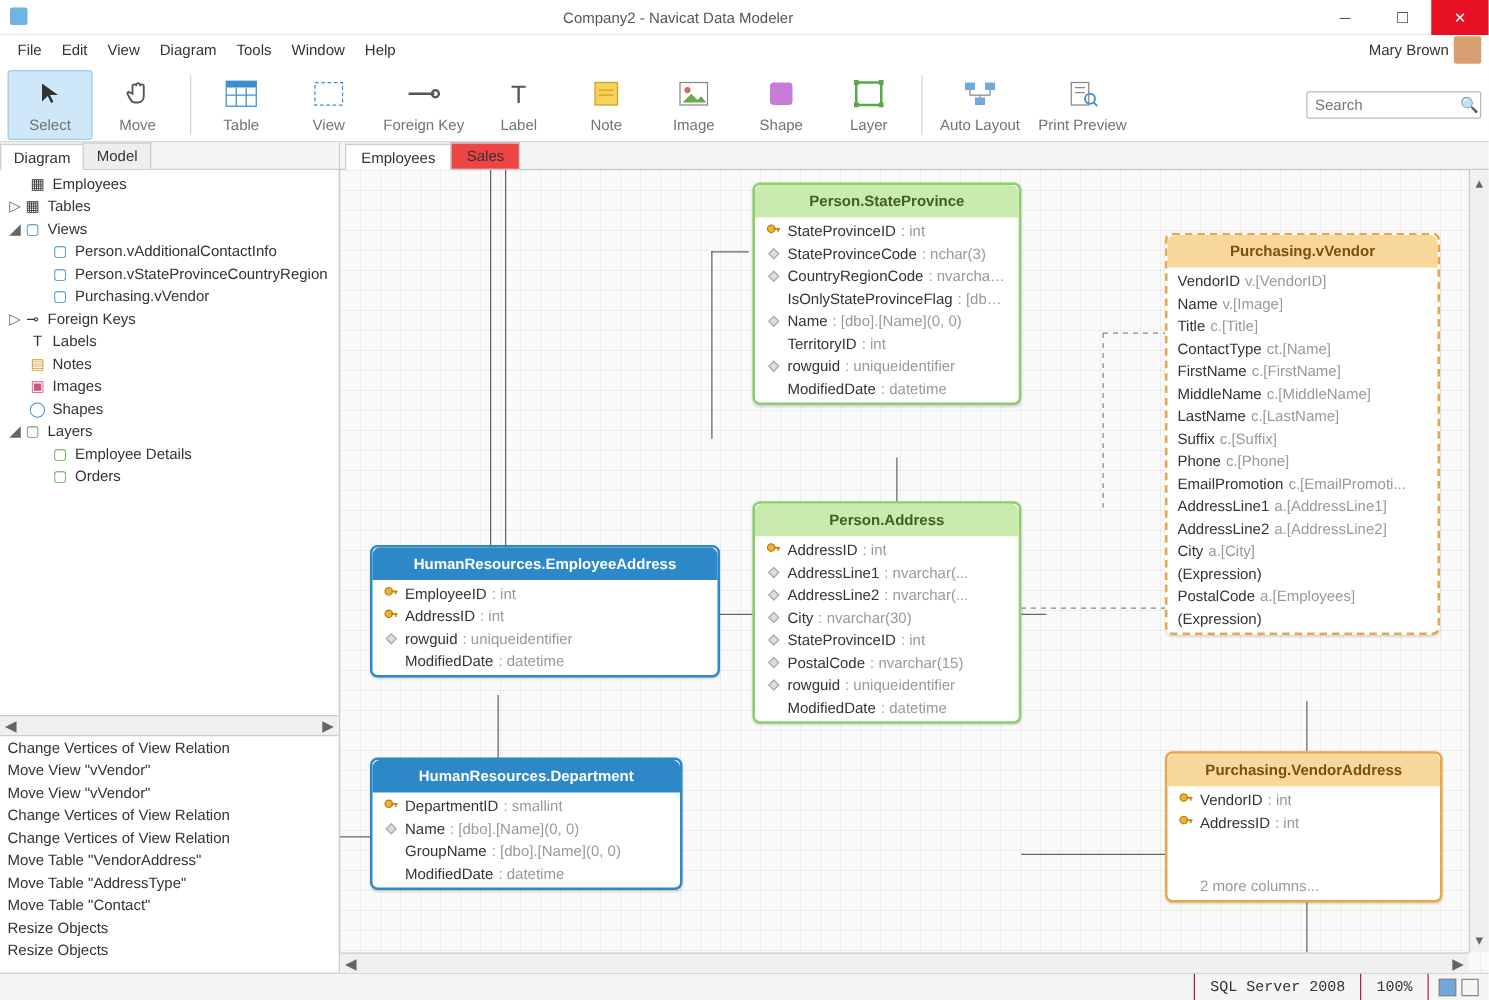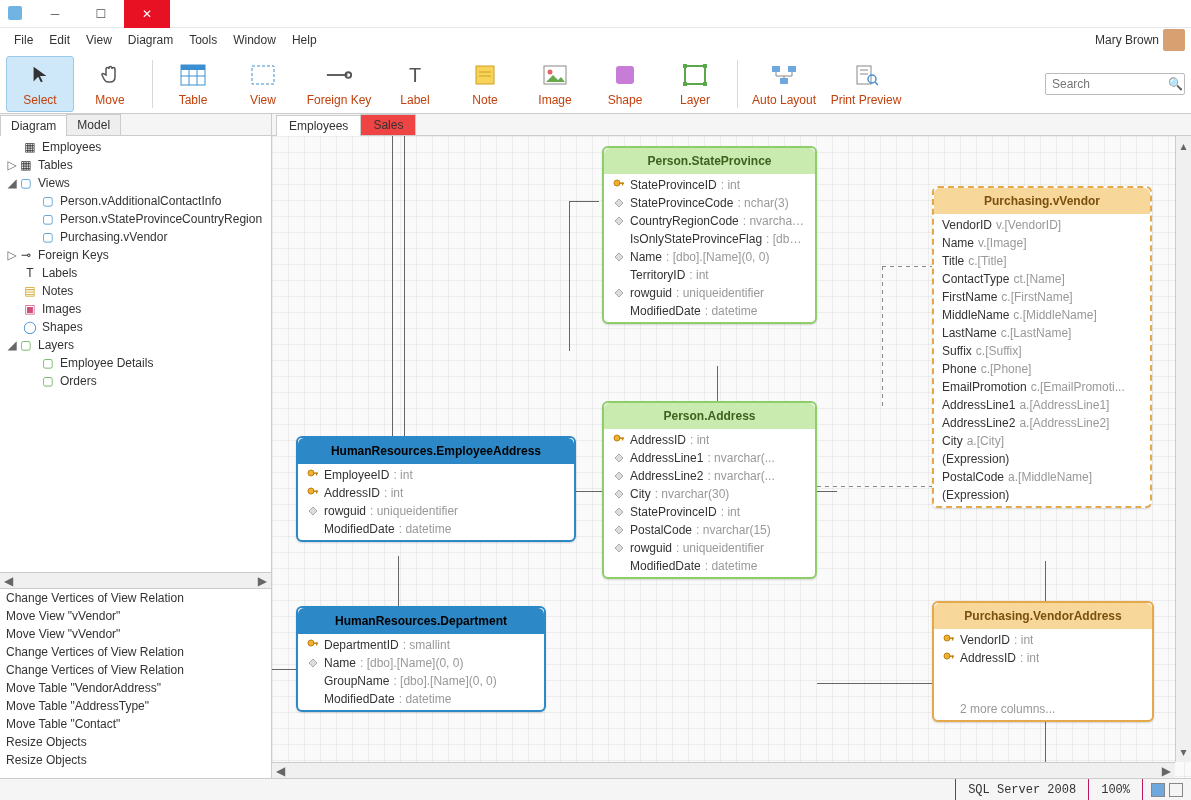--- a/index.html
+++ b/index.html
@@ -18,21 +18,21 @@
 .menubar .menu-item { padding: 4px 8px; color: #333; }
 .menubar .spacer { flex: 1; }
 .menubar .user { color: #333; margin-right: 4px; }
 .menubar .avatar { width: 22px; height: 22px; background: #d8a070; border-radius: 2px; }
 
 
 .toolbar { height: 62px; display: flex; align-items: center; padding: 2px 6px 0 6px; border-bottom: 1px solid #ccc; }
 .tb-btn { width: 68px; height: 56px; display: flex; flex-direction: column; align-items: center; justify-content: center; gap: 4px; border: 1px solid transparent; border-radius: 3px; margin-right: 2px; }
 .tb-btn.sel { background: #cfe8f9; border-color: #9cc9e8; }
 .tb-btn .icon { width: 28px; height: 28px; display: flex; align-items: center; justify-content: center; }
-.tb-btn .lbl { color: #c2410c; font-size: 12px; white-space: nowrap; }
+.tb-btn .lbl { color: #737373; font-size: 12px; white-space: nowrap; }
 .tb-sep { width: 1px; height: 48px; background: #d8d8d8; margin: 0 6px; }
 .tb-wide { width: 80px; }
 .toolbar .search { margin-left: auto; }
 .toolbar .search input { width: 140px; height: 22px; padding: 2px 22px 2px 6px; border: 1px solid #bbb; border-radius: 2px; font-size: 12px; }
 .toolbar .search .sicon { margin-left: -20px; color: #666; }
 
 
 .main { display: flex; height: calc(800px - 28px - 24px - 62px - 22px); }
 
 
@@ -66,21 +66,21 @@
 
 .entity { position: absolute; border-radius: 6px; background: #fff; box-shadow: 0 1px 2px rgba(0,0,0,0.15); font-size: 12px; }
 .entity .hdr { text-align: center; font-weight: 600; padding: 6px 4px; border-radius: 6px 6px 0 0; }
 .entity .body { padding: 2px 0; }
 .entity .row { display: flex; align-items: center; padding: 2px 8px; gap: 4px; white-space: nowrap; overflow: hidden; }
 .entity .row .ind { width: 14px; display: inline-flex; align-items: center; justify-content: center; flex-shrink: 0; }
 .entity .row .fname { color: #333; flex-shrink: 0; }
 .entity .row .ftype { color: #999; overflow: hidden; text-overflow: ellipsis; }
 
 .entity.blue { border: 2px solid #2c88c6; }
-.entity.blue .hdr { background: #2c88c6; color: #000000; }
+.entity.blue .hdr { background: #2c88c6; color: #ffffff; }
 .entity.green { border: 2px solid #8dce6b; }
 .entity.green .hdr { background: #c9ebb0; color: #406020; }
 .entity.orange { border: 2px solid #e5a84a; }
 .entity.orange .hdr { background: #f7d79a; color: #7a5010; }
 .entity.orange.dashed { border-style: dashed; }
 
 
 .conn { position: absolute; background: #666; }
 .conn.v { width: 1px; }
 .conn.h { height: 1px; }
@@ -98,20 +98,21 @@
 </style>
 </head>
 <body>
 
 <div class="titlebar">
   <div class="app-icon">
     <svg width="18" height="18" viewBox="0 0 18 18">
         <rect x="2" y="2" width="14" height="14" rx="2" fill="#6fb4e3"></rect>
       </svg>
   </div>
+  <div class="title">Company2 - Navicat Data Modeler</div>
   <div class="winbtns">
     <div class="winbtn">─</div>
     <div class="winbtn">☐</div>
     <div class="winbtn close">✕</div>
   </div>
 </div>
 
 <div class="menubar">
   <div class="menu-item">File</div>
   <div class="menu-item">Edit</div>
@@ -636,21 +637,21 @@
             <div class="row">
               <span class="fname">City</span> 
               <span class="ftype">a.[City]</span>
             </div>
             <div class="row">
               <span class="fname">(Expression)</span> 
               <span class="ftype"></span>
             </div>
             <div class="row">
               <span class="fname">PostalCode</span> 
-              <span class="ftype">a.[MiddleName]</span>
+              <span class="ftype">a.[Employees]</span>
             </div>
             <div class="row">
               <span class="fname">(Expression)</span> 
               <span class="ftype"></span>
             </div>
           </div>
       </div>
 
       <div class="entity orange" style="left:660px; top:465px; width:222px;">
         <div class="hdr">Purchasing.VendorAddress</div>

